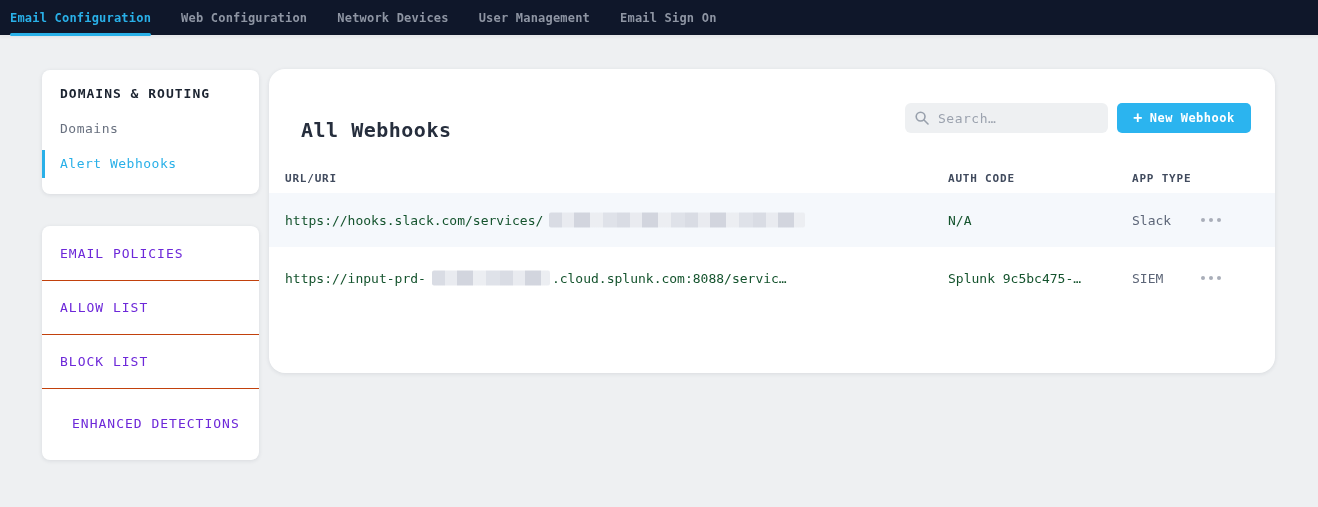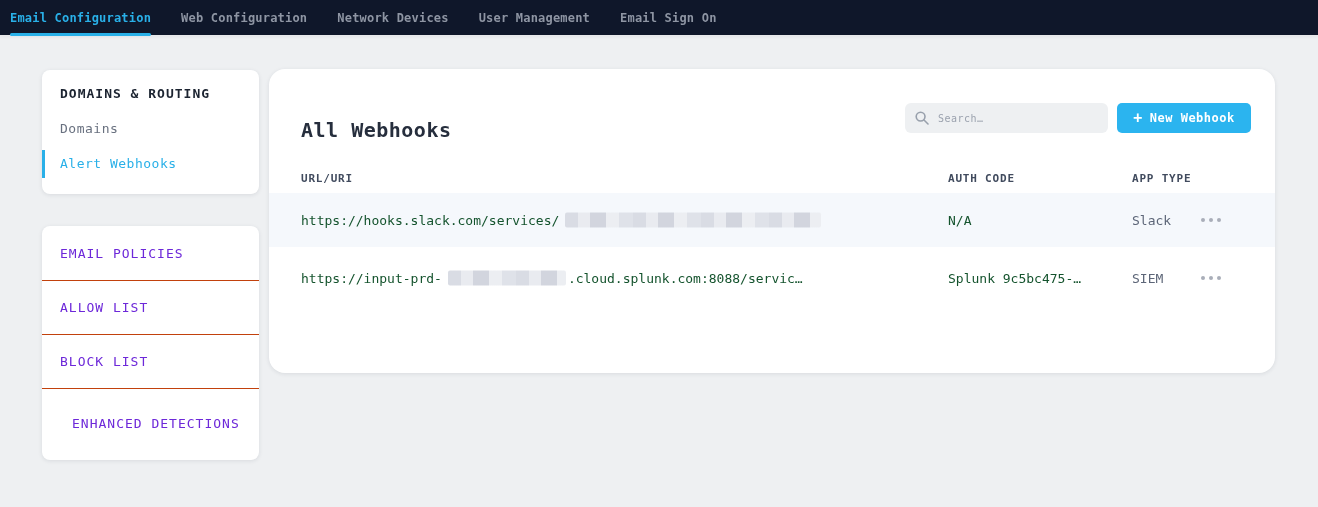--- a/index.html
+++ b/index.html
@@ -82,41 +82,41 @@
   .panel-title { top:49px; transform:none; }
 
   .search-box {
     position:absolute; left:636px; top:34px; width:203px; height:30px;
     background:#eef0f2; border-radius:6px;
     display:flex; align-items:center; padding:0 10px;
   }
   .search-box svg { flex:0 0 auto; margin-right:9px; }
   .search-input {
     border:none; outline:none; background:transparent;
-    font-family:inherit; font-size:10px; color:#4a5263; width:100%;
+    font-family:inherit; font-size:13px; color:#4a5263; width:100%;
     letter-spacing:0.5px;
   }
   .search-input::placeholder { color:#9ba2ae; }
 
   .new-btn {
     position:absolute; left:848px; top:34px; width:134px; height:30px;
     background:#2bb4ef; border:none; border-radius:5px;
     color:#ffffff; font-family:inherit; font-size:12px; font-weight:700;
     letter-spacing:0.5px; cursor:pointer;
     display:flex; align-items:center; justify-content:center; gap:7px;
   }
   .new-btn .plus { font-size:15px; font-weight:700; line-height:1; }
 
   .thead { position:absolute; left:0; top:94px; width:100%; height:30px; }
   .th {
     position:absolute; top:50%; transform:translateY(-50%);
     font-size:11px; font-weight:700; color:#414b5e; letter-spacing:0.8px;
     white-space:nowrap;
   }
-  .col-url  { left:32px; }
+  .col-url  { left:16px; }
   .col-auth { left:679px; }
   .col-app  { left:863px; }
   .col-dots { left:930px; }
 
   .trow { position:absolute; left:0; width:100%; height:54px; }
   .trow.tinted { background:#f5f8fc; }
   .row-1 { top:124px; }
   .row-2 { top:182px; }
   .td {
     position:absolute; top:50%; transform:translateY(-50%);

